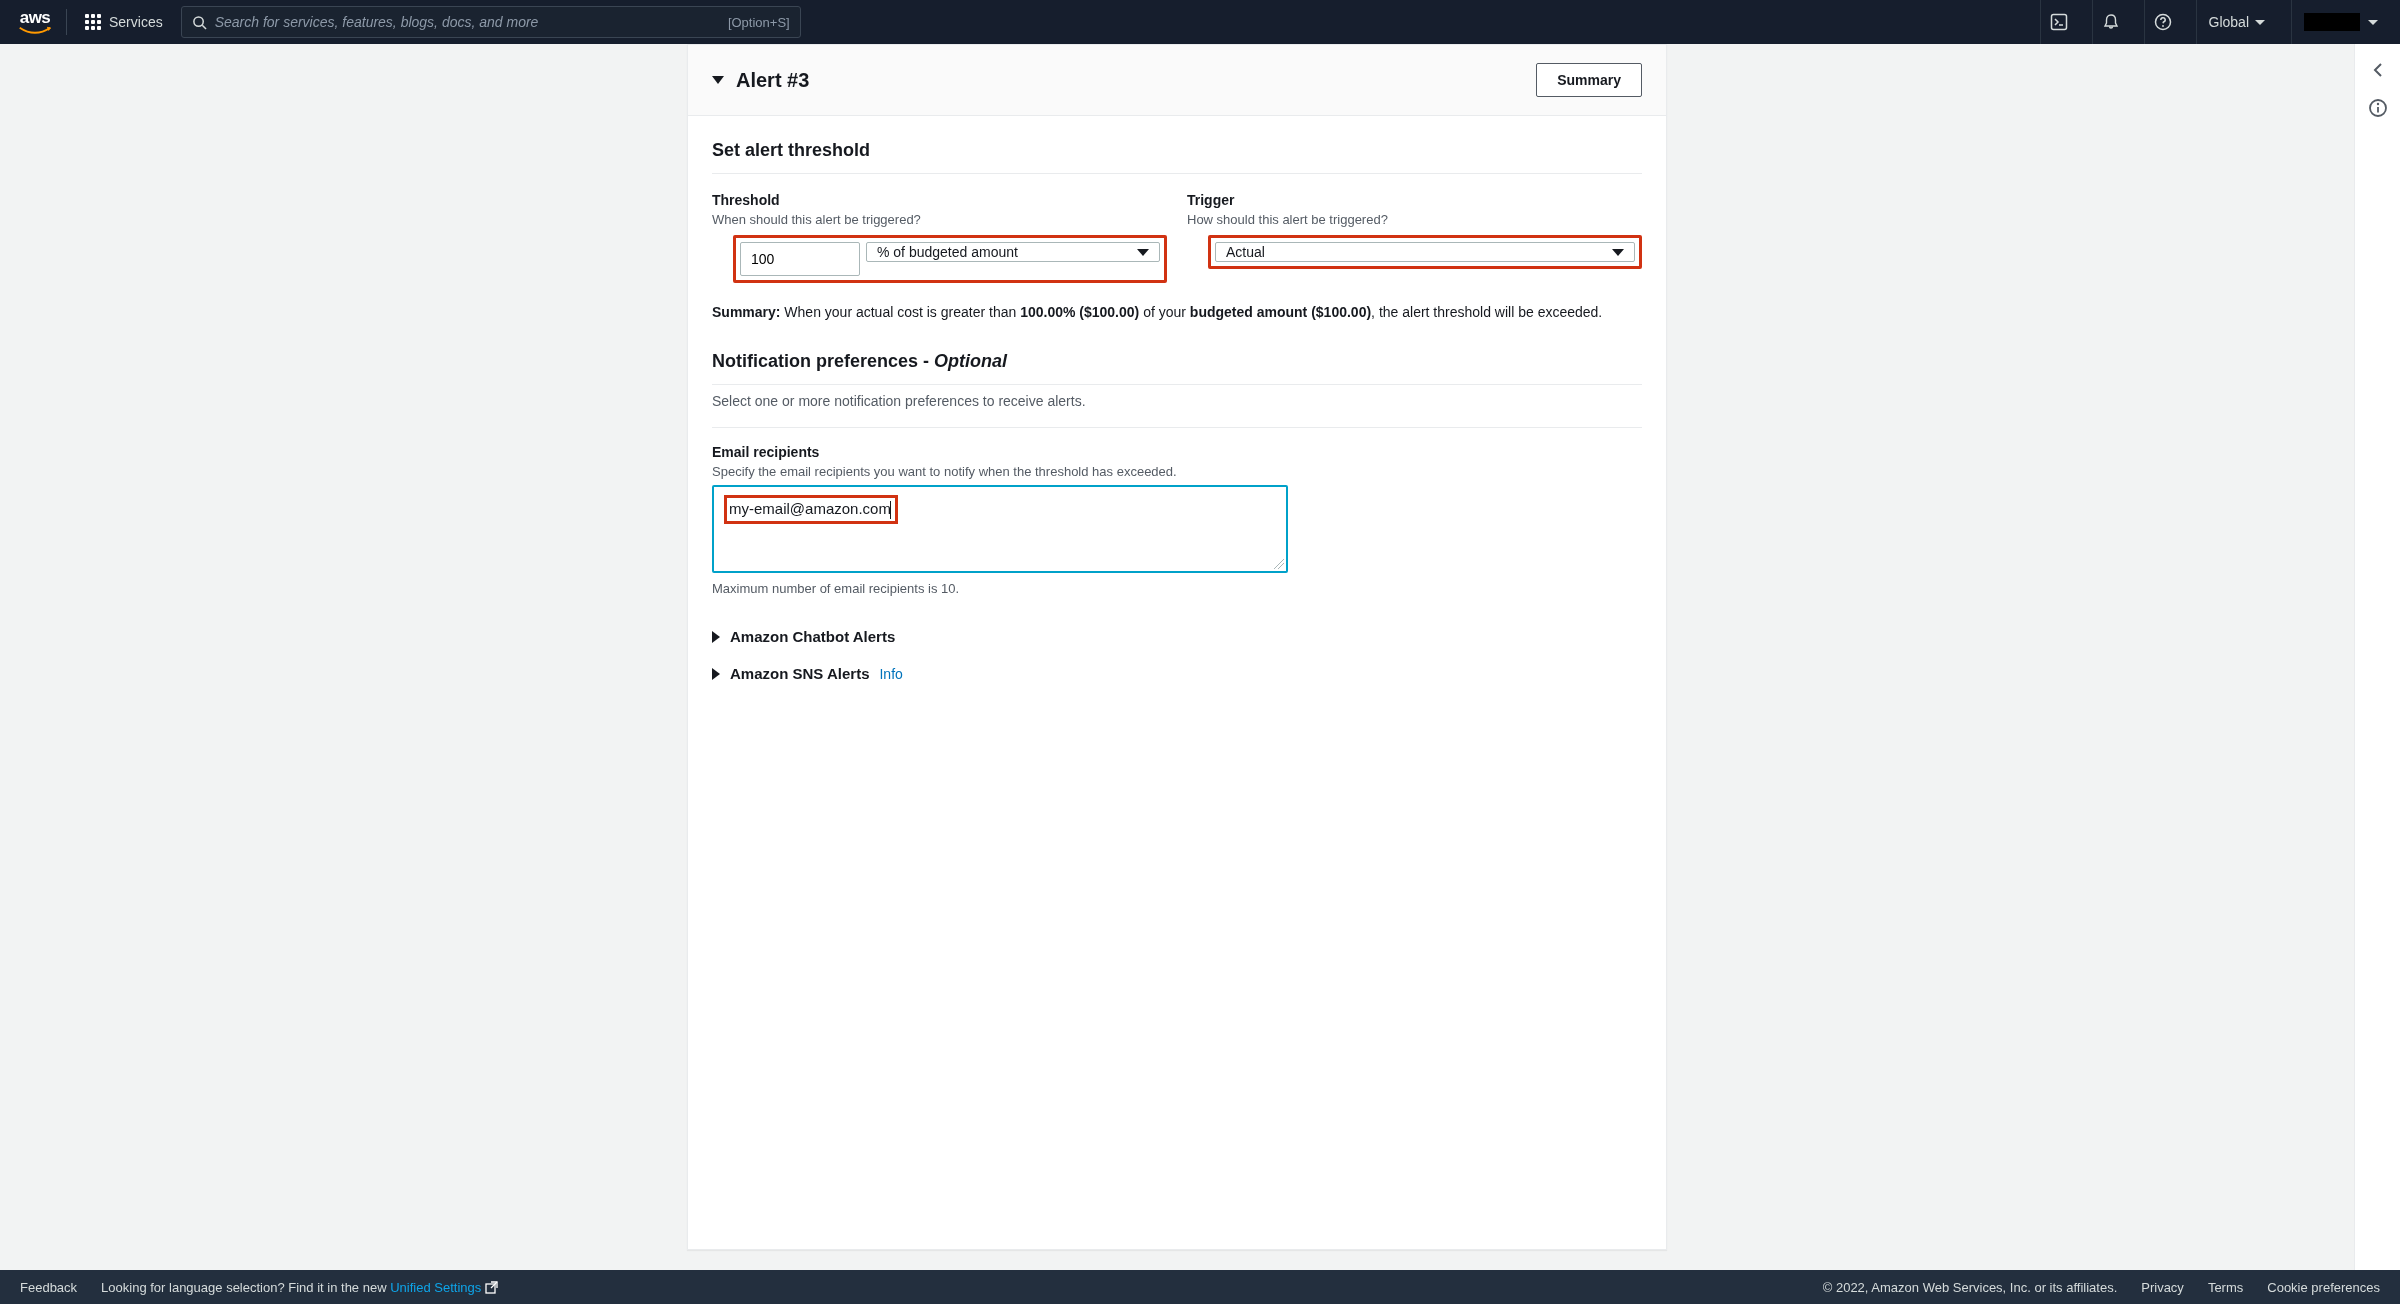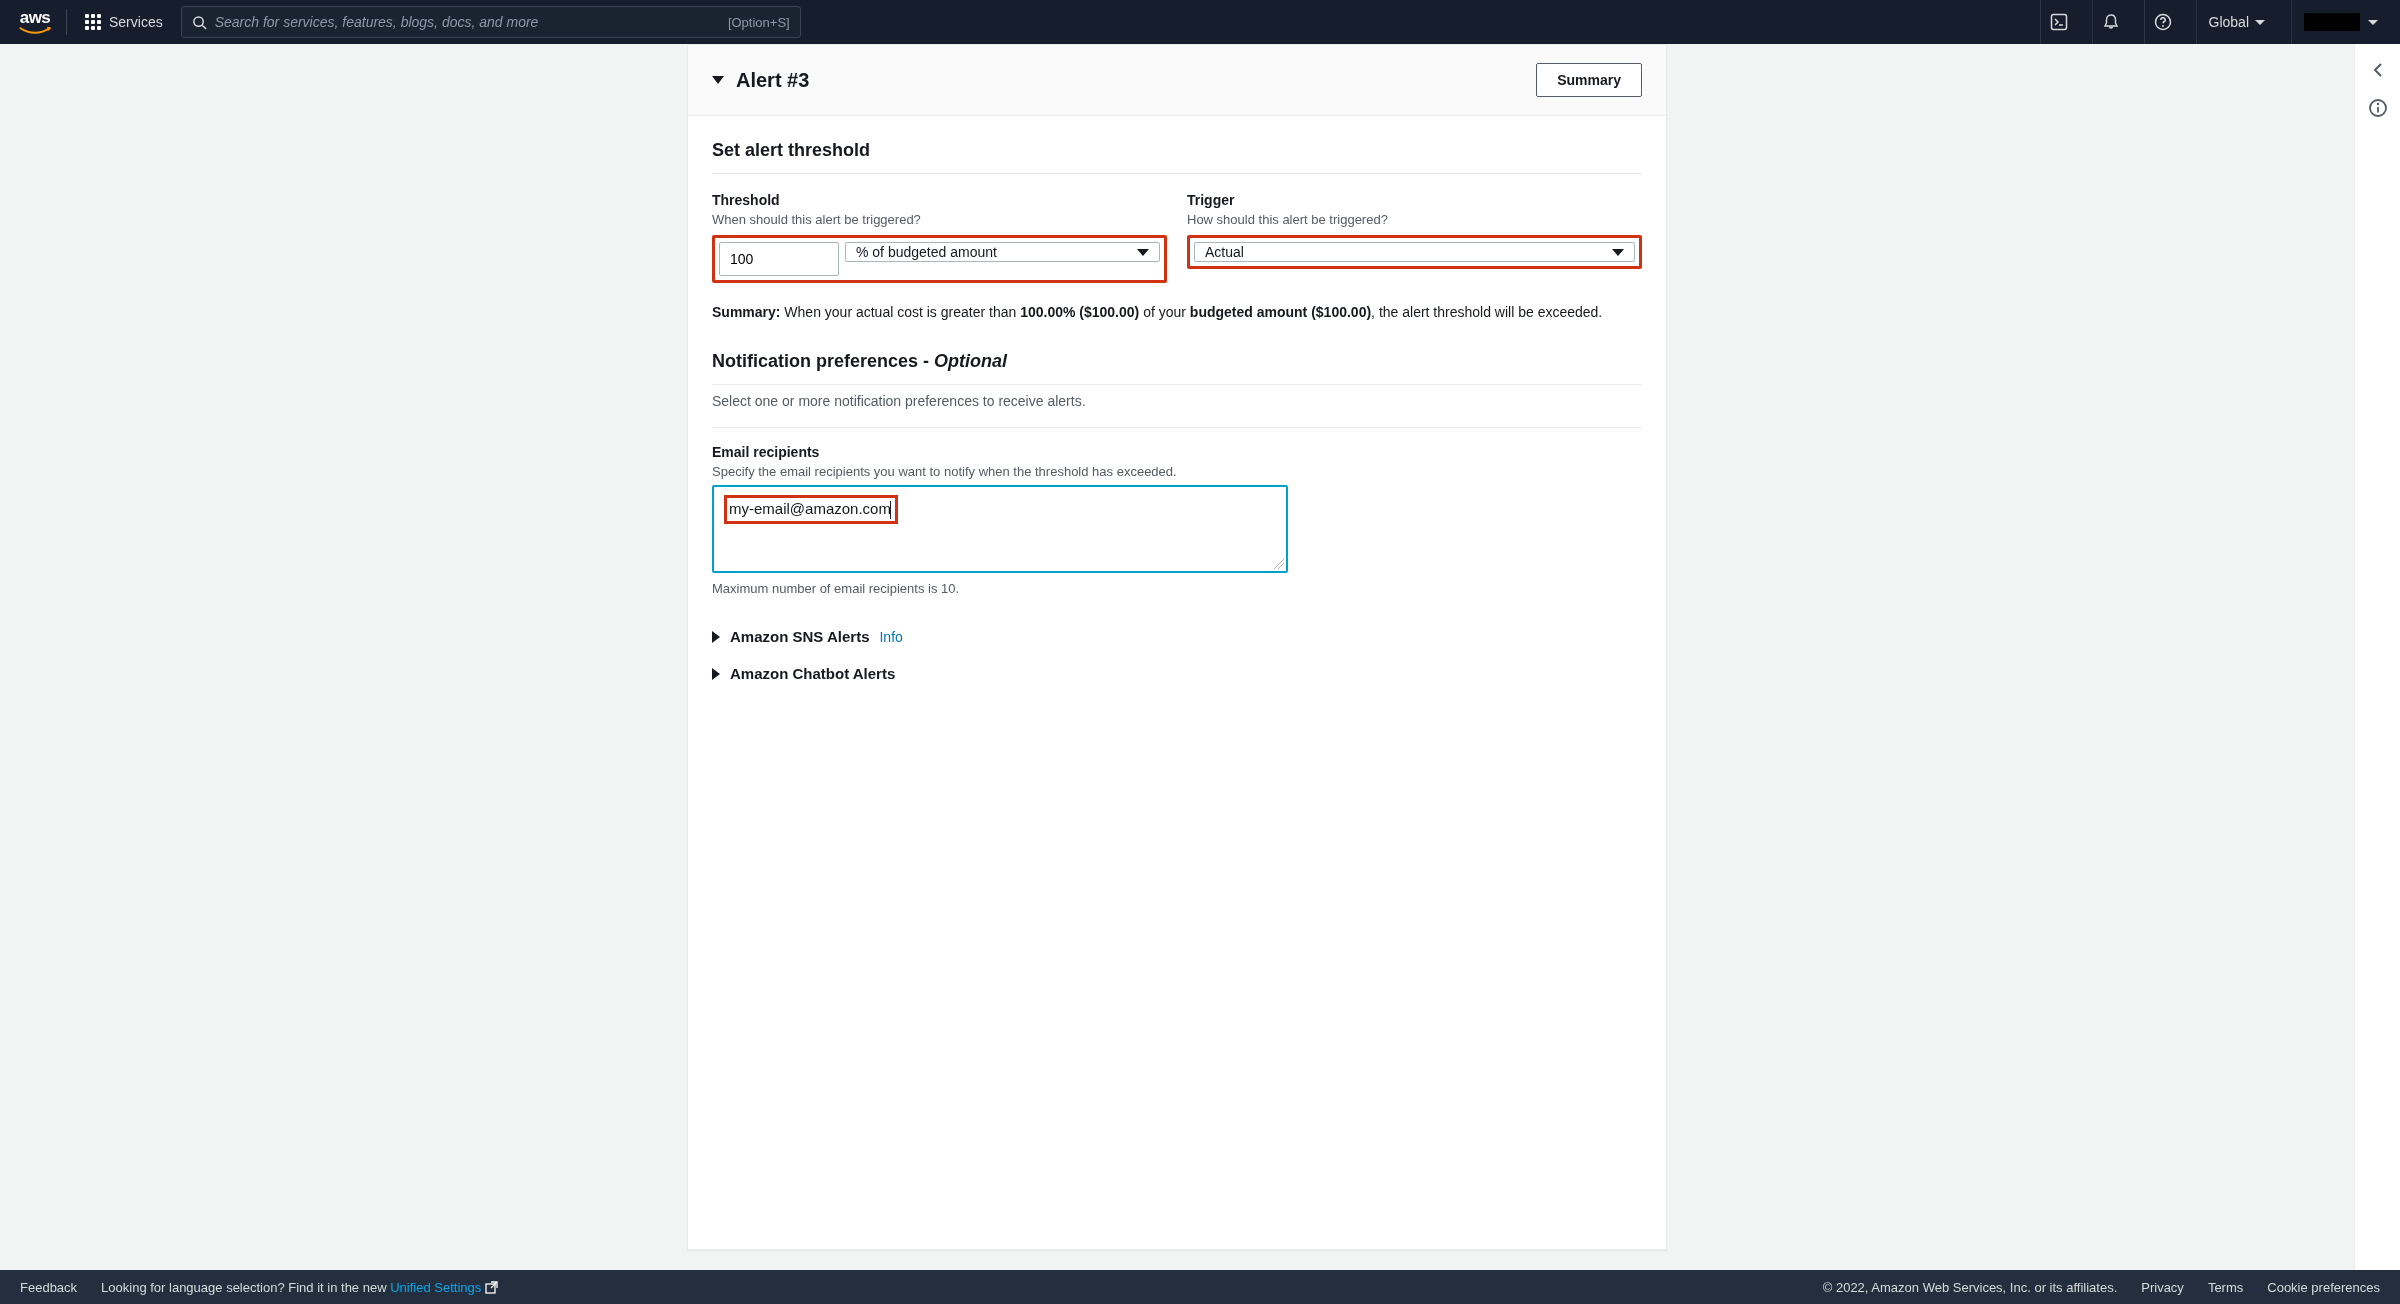--- a/index.html
+++ b/index.html
@@ -155,21 +155,21 @@
     cursor:pointer;flex:1;min-width:0;
   }
   .select-caret{
     width:0;height:0;border-left:6px solid transparent;
     border-right:6px solid transparent;border-top:7px solid #16191f;
     flex:0 0 auto;margin-left:8px;
   }
   .red-highlight{
     border:3.5px solid var(--red);
     padding:4px;border-radius:2px;
-    display:flex;gap:6px;
+    display:flex;gap:6px;margin-left:21px;
   }
   .summary{font-size:14px;color:#16191f;line-height:1.6;margin-bottom:28px;}
   .summary b{font-weight:700;}
   .textarea-box{
     width:576px;max-width:100%;
     border:2px solid var(--focus);
     border-radius:2px;padding:8px 10px;
     min-height:88px;
     font-size:15px;resize:both;
     position:relative;
@@ -341,26 +341,26 @@
         <div class="field-label">Email recipients</div>
         <div class="field-hint" style="margin-bottom:6px;">Specify the email recipients you want to notify when the threshold has exceeded.</div>
         <div class="textarea-box">
           <span class="red-inline"><span>my-email@amazon.com</span><span class="cursor"></span></span>
           <span class="textarea-resize"></span>
         </div>
         <div class="hint-below">Maximum number of email recipients is 10.</div>
 
         <div class="expander">
           <span class="tri"></span>
+          <span>Amazon Chatbot Alerts</span>
+        </div>
+        <div class="expander">
+          <span class="tri"></span>
           <span>Amazon SNS Alerts</span>
           <a class="info">Info</a>
-        </div>
-        <div class="expander">
-          <span class="tri"></span>
-          <span>Amazon Chatbot Alerts</span>
         </div>
 
       </div>
     </div>
   </div>
 
   <div class="tool-strip">
     <span class="ticon">
       <svg viewBox="0 0 20 20">
           <path d="M13 4 L7 10 L13 16" stroke="#545b64" stroke-width="2" fill="none"></path>

